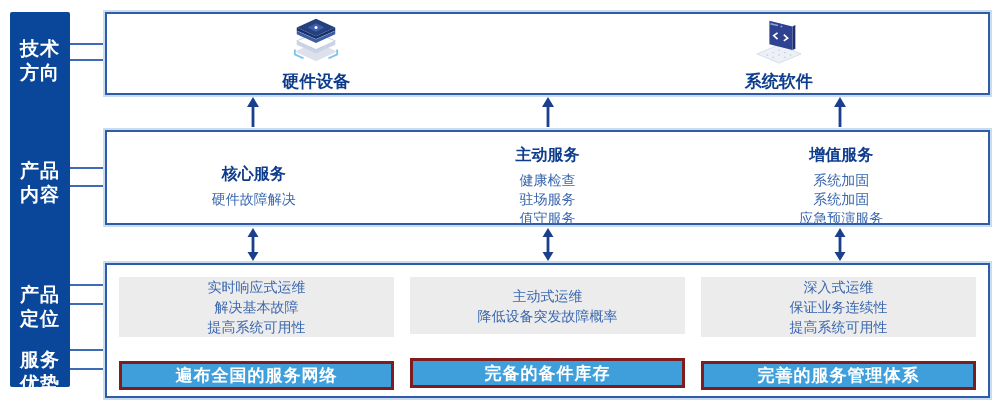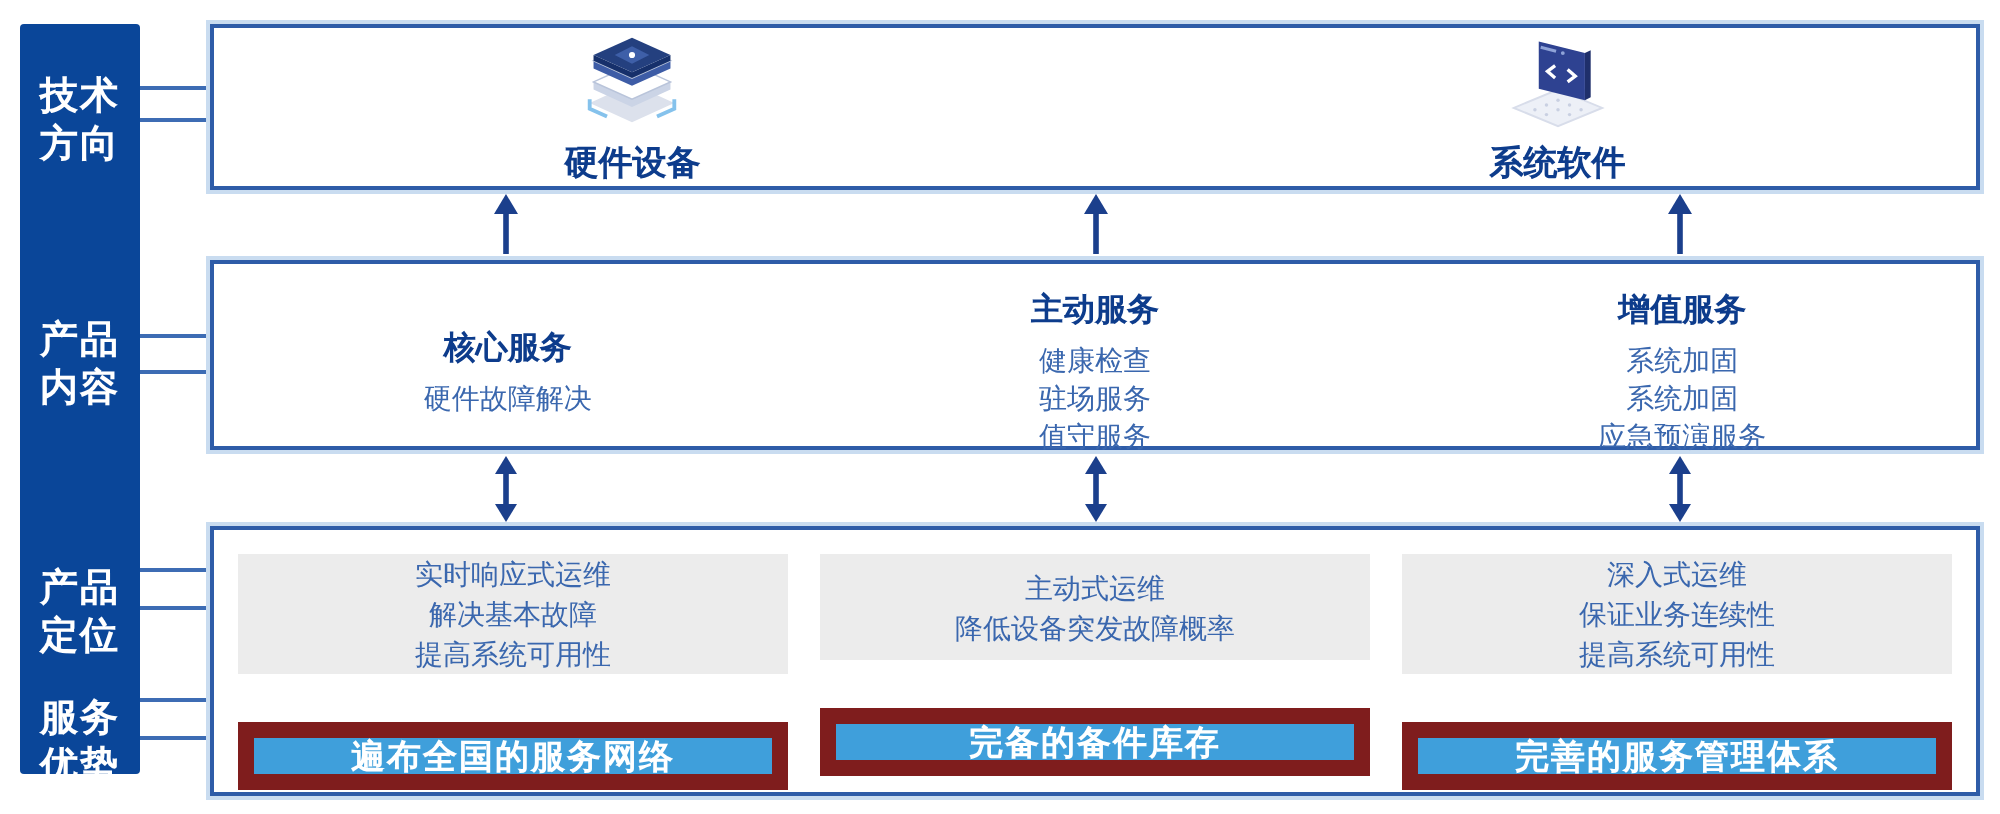--- a/index.html
+++ b/index.html
@@ -51,21 +51,21 @@
   .content-item  { color: #3A67AE; font-size: 14px; line-height: 19px; text-align: center; }
 
   .bottom-col { flex: 1; display: flex; flex-direction: column; }
   .gray-box {
     height: 68px; background: #ECECEC;
     display: flex; flex-direction: column; align-items: center; justify-content: center;
   }
   .gray-line { color: #3A67AE; font-size: 14px; line-height: 20px; text-align: center; }
   .blue-bar {
     margin-top: 24px; height: 34px;
-    background: #3F9FDB; border: 8px solid #7f1d1d;
+    background: #3F9FDB; border: 3px solid #7f1d1d;
     display: flex; align-items: center; justify-content: center;
     color: #ffffff; font-weight: bold; font-size: 17px; letter-spacing: 1px;
   }
 
   
   .arrow { position: absolute; }
   .icon-wrap { width: 60px; height: 52px; display: flex; align-items: center; justify-content: center; }
 </style>
 </head>
 <body>

